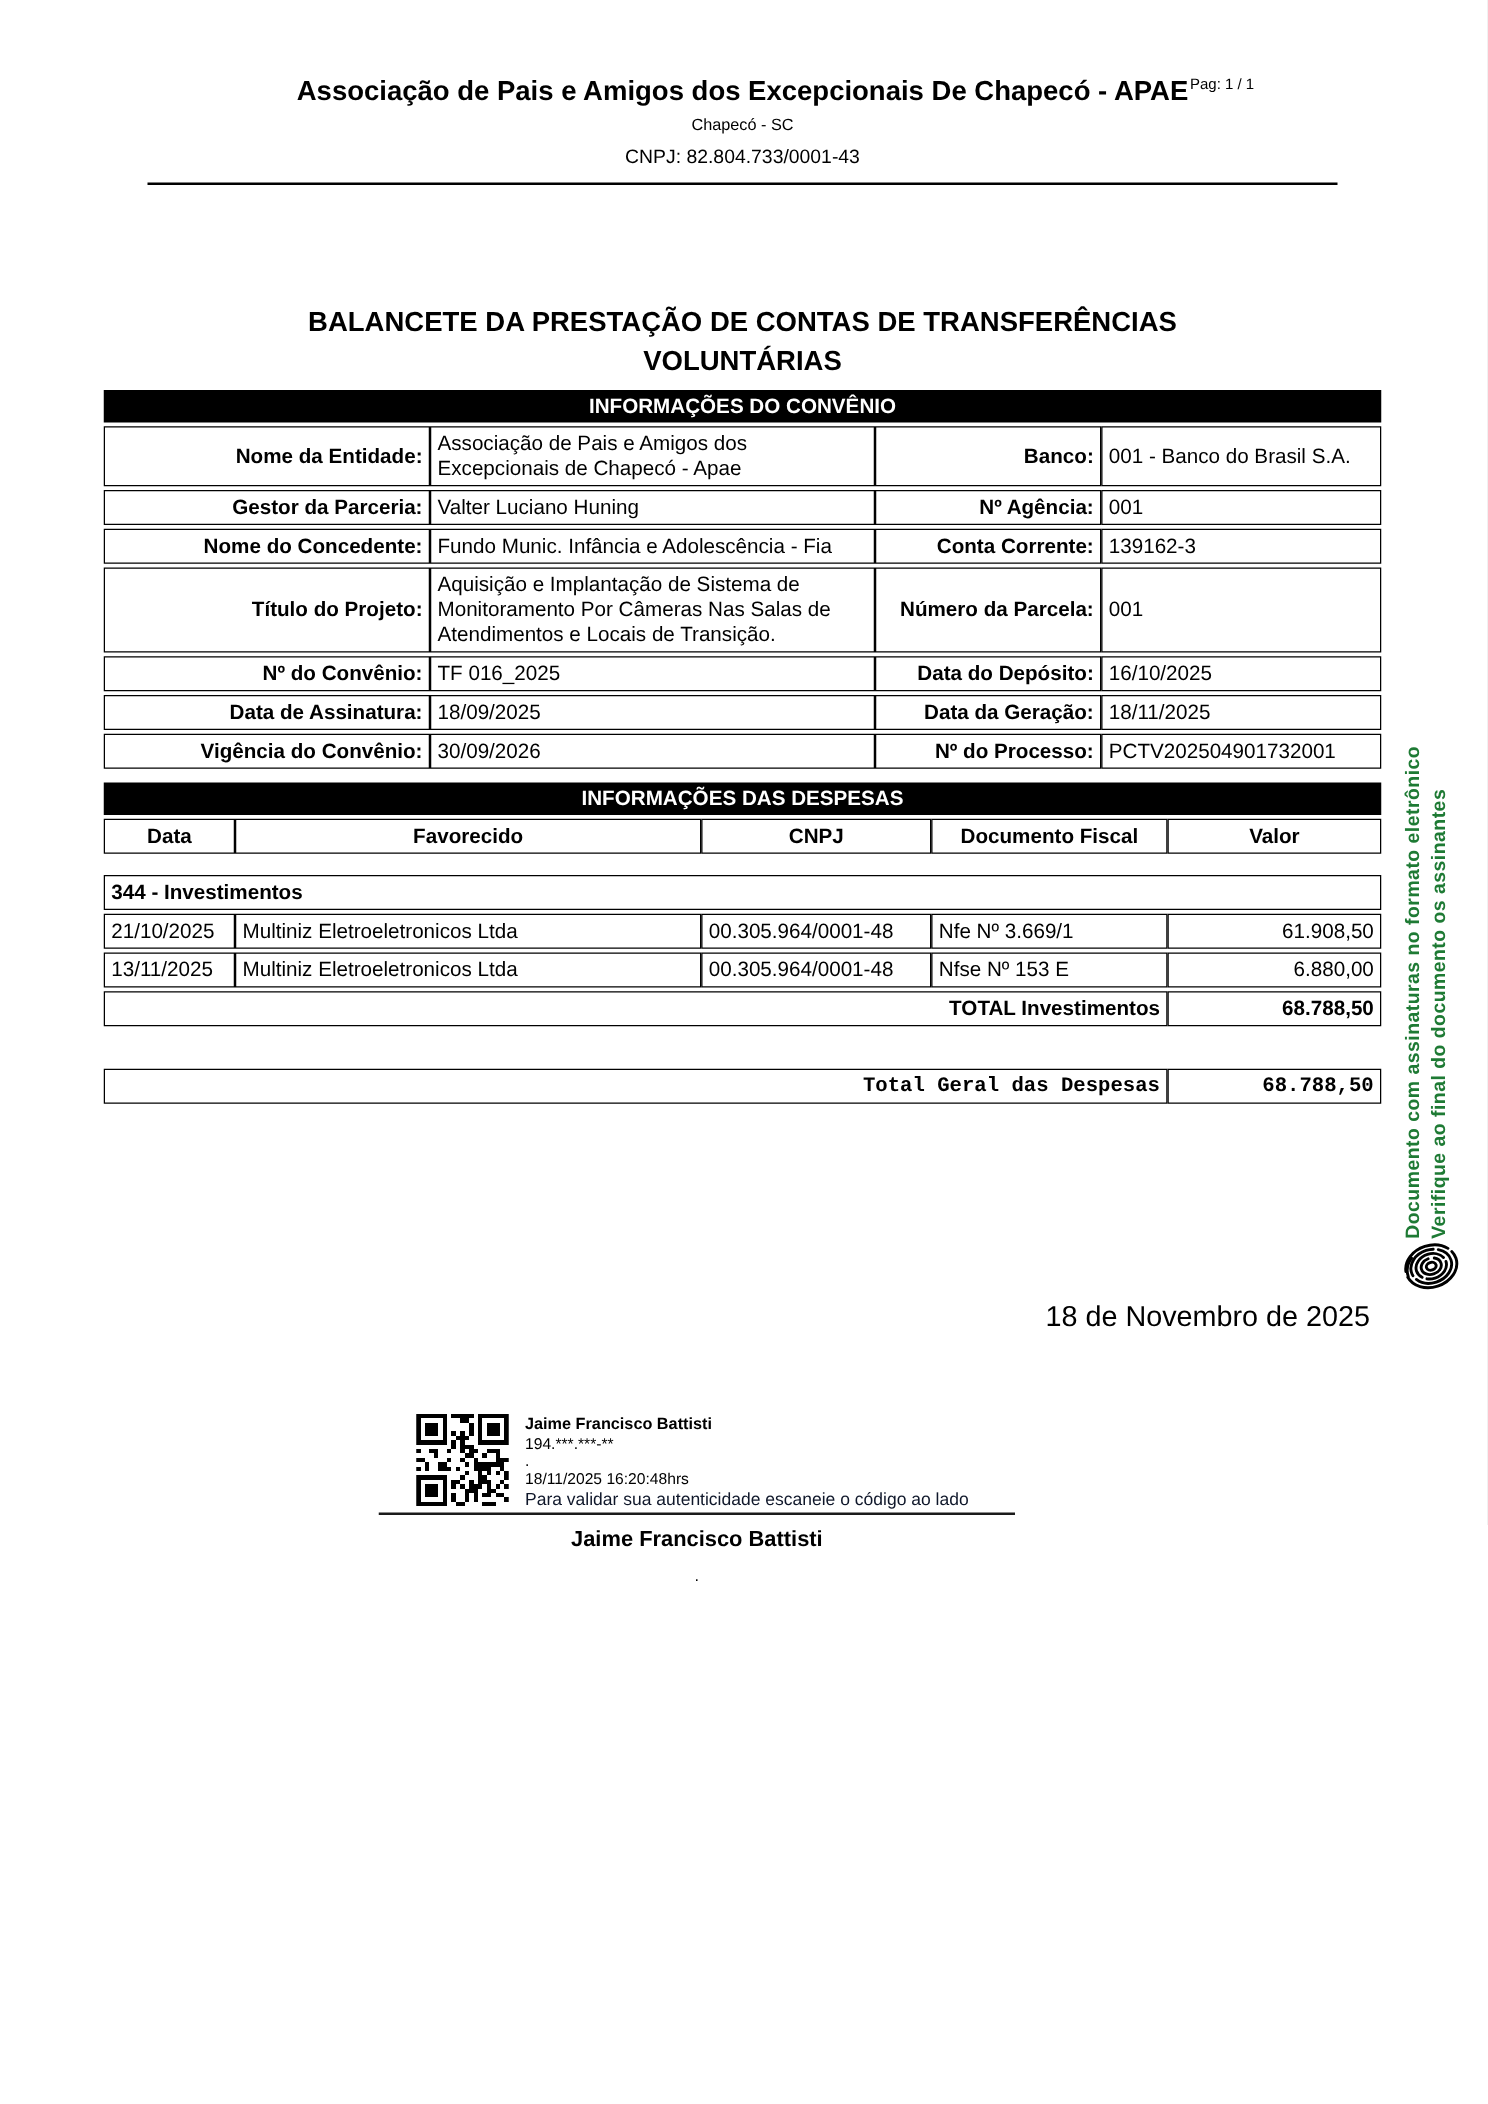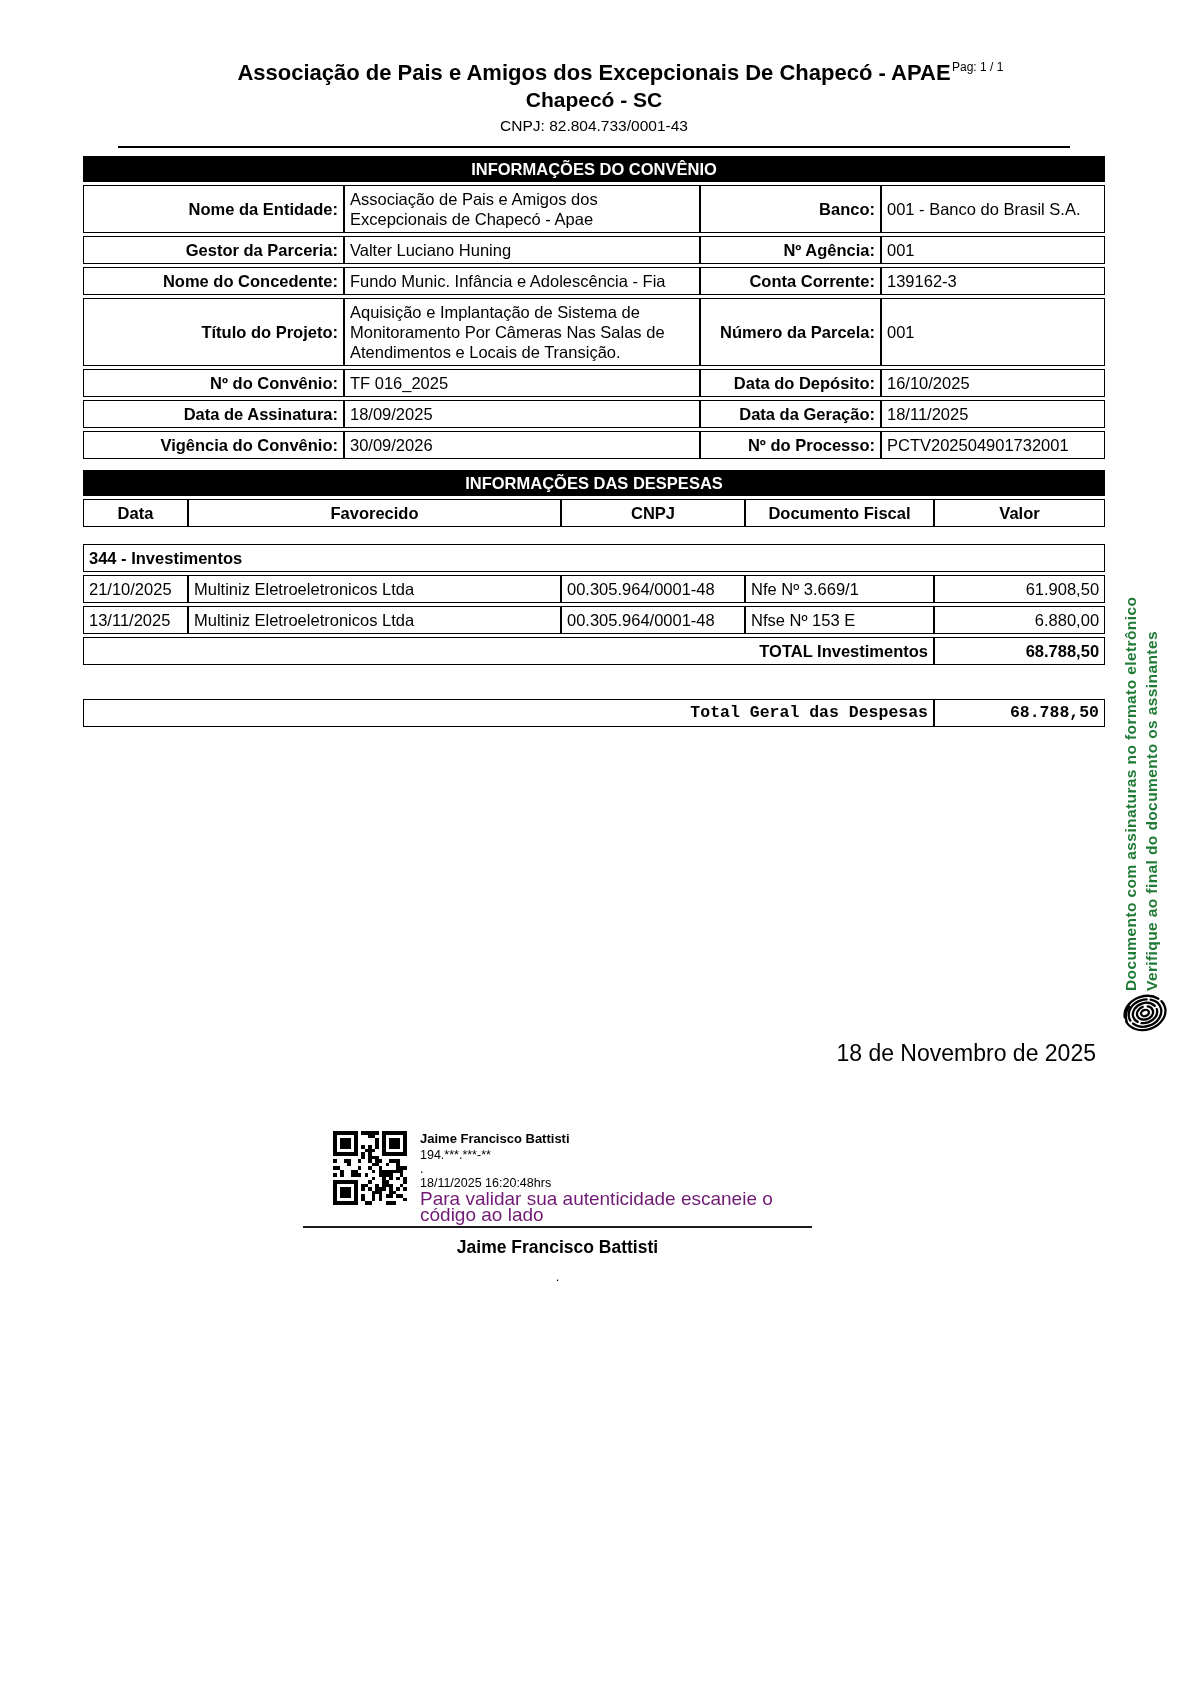--- a/index.html
+++ b/index.html
@@ -4,21 +4,21 @@
 <style>
   html,body{margin:0;padding:0;background:#e8e8e8;}
   .page{
     position:relative;width:1190px;height:1683px;margin:0 auto;background:#ffffff;
     font-family:"Liberation Sans","DejaVu Sans",sans-serif;color:#000;overflow:hidden;
   }
   .content{position:absolute;left:83px;top:0;width:1022px;}
   .pag{position:absolute;left:952px;top:60px;font-size:12px;}
   .letterhead{padding-top:58px;text-align:center;}
   .org-name{width:720px;margin:0 auto;font-size:22px;line-height:30px;font-weight:bold;}
-  .city{font-size:21px;line-height:24px;font-weight:bold;}
+  .city{font-size:13px;line-height:24px;font-weight:normal;}
   .cnpj{font-size:15.5px;line-height:20px;margin-top:4px;}
   .head-rule{margin-top:10px;border:0;border-top:2px solid #000;width:952px;}
   .doc-title{width:820px;margin:94px auto 0 auto;text-align:center;font-size:22px;line-height:31px;font-weight:bold;}
   .bar{height:26px;line-height:26px;background:#000;color:#fff;text-align:center;font-size:16.5px;font-weight:bold;margin-top:8px;}
   .bar2{}
   table{border-collapse:separate;border-spacing:0 3px;width:1022px;table-layout:fixed;}
   td{border:1.5px solid #000;padding:3px 5px;font-size:16.5px;line-height:20px;vertical-align:middle;overflow:hidden;}
   td.lbl{font-weight:bold;text-align:right;}
   td.val{text-align:left;}
   td.ctr{text-align:center;font-weight:bold;}
@@ -26,21 +26,21 @@
   td.bold{font-weight:bold;}
   .gap-table{margin-top:11px;}
   .grand{margin-top:28px;font-family:Liberation Mono, monospace;}
   .doc-date{position:absolute;left:74px;top:1040px;width:1022px;text-align:right;font-size:23px;}
   .sig-block{position:absolute;left:303px;top:1131px;width:509px;}
   .sig-row{display:flex;align-items:flex-start;}
   .qr{width:74px;height:74px;margin-left:30px;flex:0 0 auto;}
   .sig-info{margin-left:13px;font-size:12.5px;line-height:16px;}
   .sig-name{font-weight:bold;font-size:13px;}
   .sig-dot{line-height:12px;}
-  .sig-note{color:#701a75;font-size:19px;}
+  .sig-note{color:#0f172a;font-size:14px;}
   .sig-rule{margin:3px 0 0 0;border:0;border-top:2.5px solid #1a1a1a;}
   .signer{margin-top:9px;text-align:center;font-size:17.5px;font-weight:bold;}
   .trailing-dot{margin-top:11px;text-align:center;font-size:13px;}
   .side-banner{
     position:absolute;left:1120px;top:523px;height:468px;
     writing-mode:vertical-rl;transform:rotate(180deg);
     font-size:15.5px;line-height:21px;font-weight:bold;letter-spacing:0.4px;white-space:nowrap;
   }
   .fingerprint{position:absolute;left:1118px;top:990px;}
 </style>
@@ -53,20 +53,21 @@
 
   <div class="content">
 
     <div class="letterhead">
       <div class="org-name">Associação de Pais e Amigos dos Excepcionais De Chapecó - APAE</div>
       <div class="city">Chapecó - SC</div>
       <div class="cnpj">CNPJ: 82.804.733/0001-43</div>
       <hr class="head-rule">
     </div>
 
+    <div class="doc-title">BALANCETE DA PRESTAÇÃO DE CONTAS DE TRANSFERÊNCIAS VOLUNTÁRIAS</div>
 
     <div class="bar">INFORMAÇÕES DO CONVÊNIO</div>
 
     <table>
       <colgroup>
           <col style="width:261px">
           <col style="width:356px">
           <col style="width:181px">
           <col style="width:224px">
         </colgroup>

